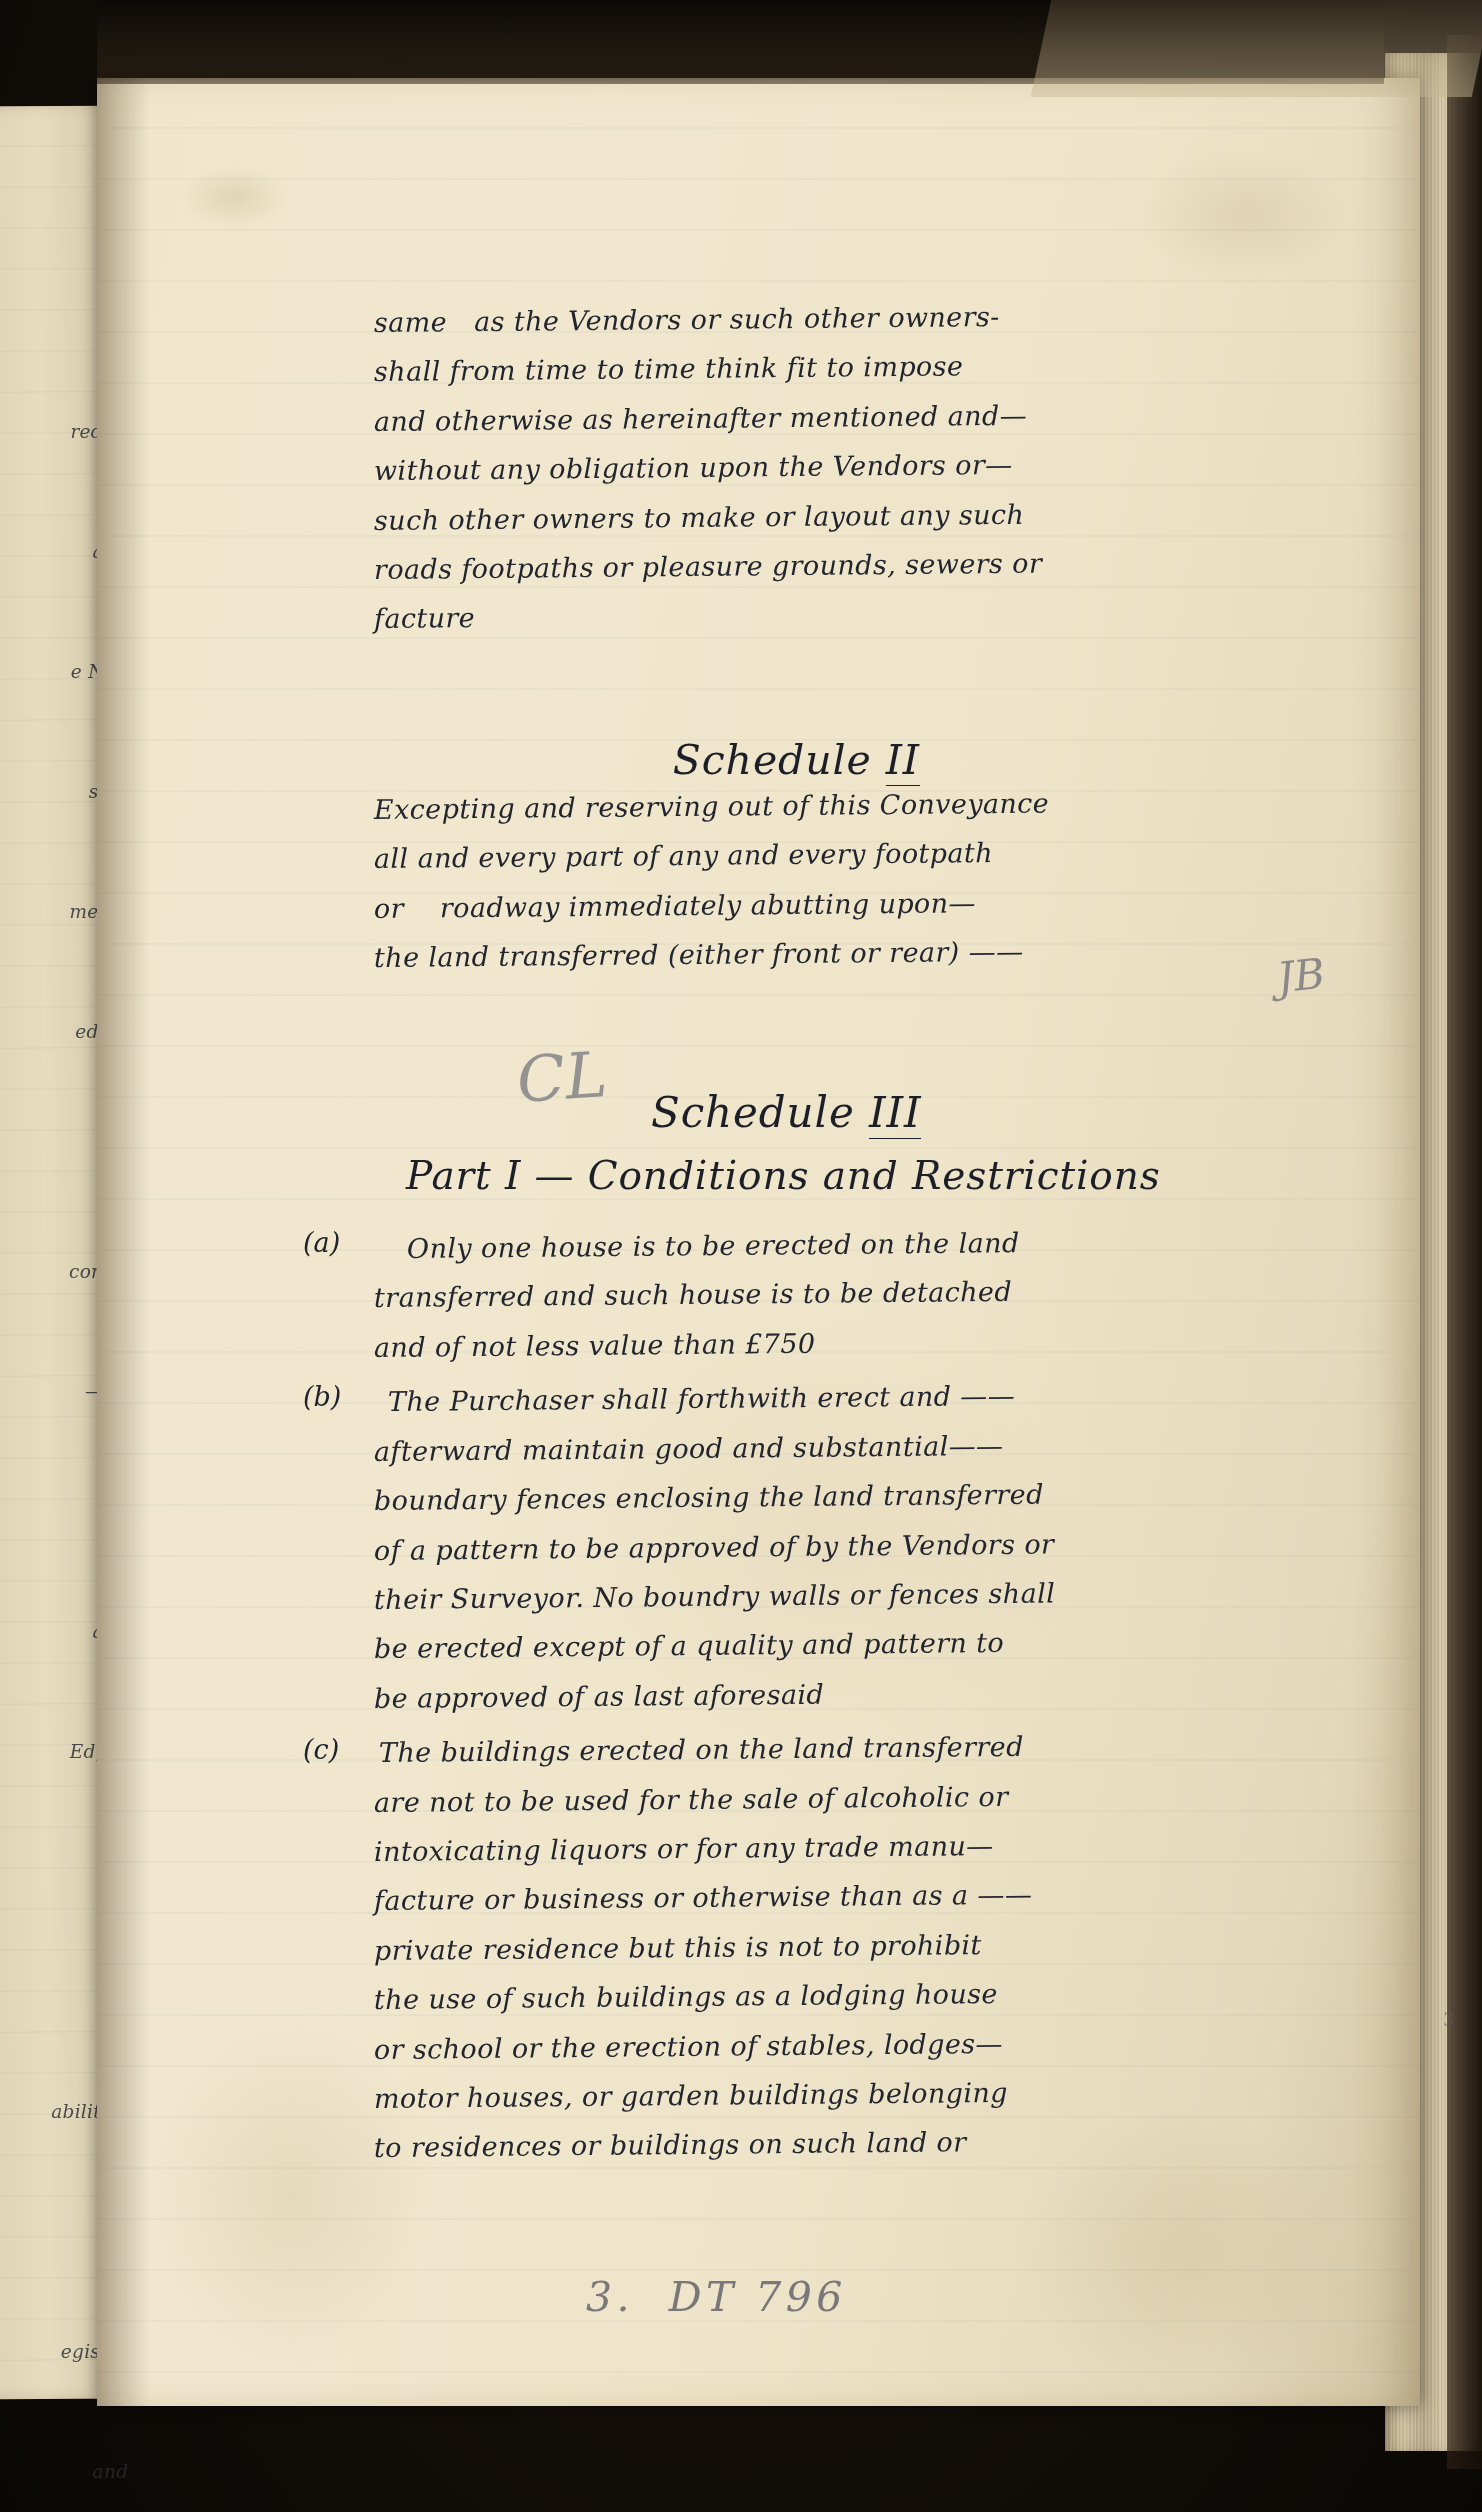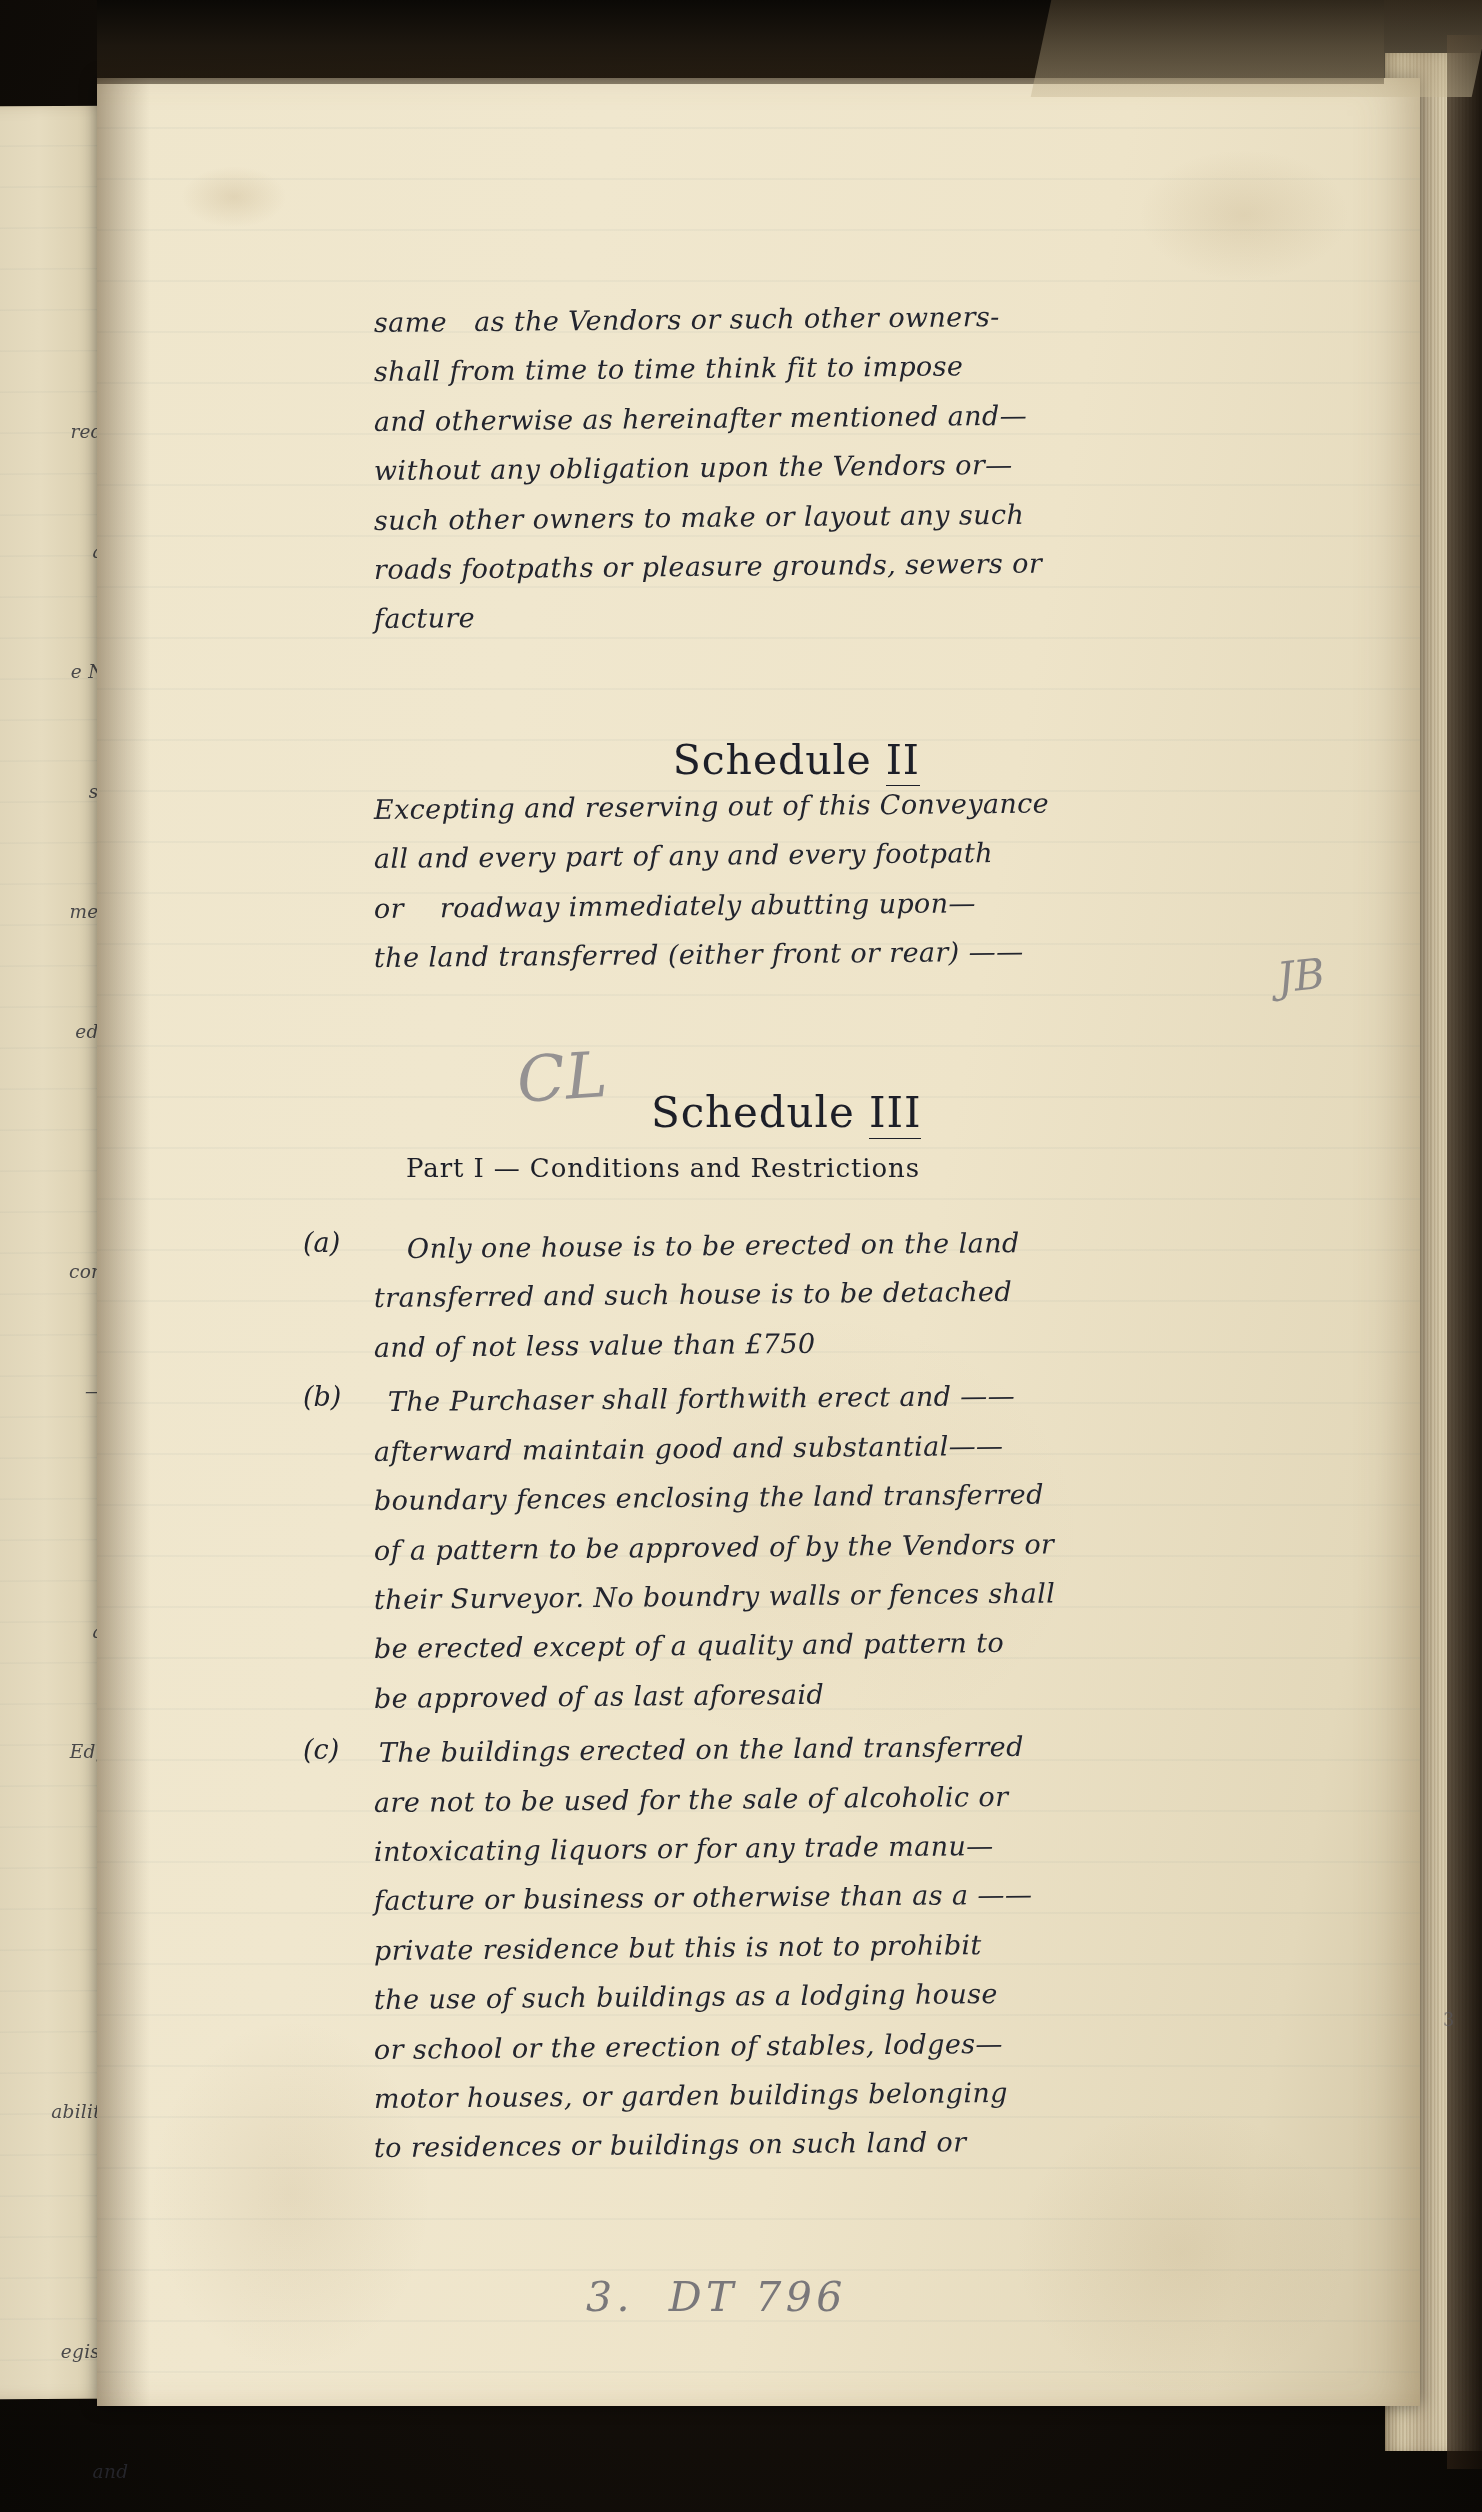--- a/index.html
+++ b/index.html
@@ -192,20 +192,21 @@
     position: absolute;
     font-family: "DejaVu Serif", serif;
     font-style: italic;
     color: #21232c;
     white-space: pre;
   }
 
   .heading {
     position: absolute;
     font-family: "DejaVu Serif", serif;
+    font-style: italic;
     color: #1d1f28;
     white-space: pre;
     letter-spacing: 0.9px;
   }
   .heading .und { border-bottom: 1.8px solid #1d1f28; padding-bottom: 0.9px; }
 
   .pencil {
     position: absolute;
     color: #6a6a74;
     font-family: "DejaVu Serif", serif;
@@ -313,21 +314,21 @@
   <div class="hand body-line" style="left:374px; top:933px;">the land transferred (either front or rear) ——</div>
 
   <div class="pencil" style="left:1277px; top:951px; font-size:42px; transform:rotate(-6deg);">JB</div>
 
   <div class="pencil" style="left:517px; top:1041px; font-size:63px; transform:rotate(-4deg); color:#73727c;">CL</div>
 
   <div class="heading" style="left:594px; top:1039px; font-size:42px;">
     <span>Schedule</span><span> </span><span class="und">III</span>
   </div>
 
-  <div class="heading" style="left:406px; top:1153px; font-size:26px;">Part I — Conditions and Restrictions</div>
+  <div class="heading" style="left:406px; top:1153px; font-size:39px;">Part I — Conditions and Restrictions</div>
 
   <div class="marker" style="left:303px; top:1227px; font-size:27px;">(a)</div>
   <div class="hand body-line" style="left:407px; top:1224px;">Only one house is to be erected on the land</div>
   <div class="hand body-line" style="left:374px; top:1273px;">transferred and such house is to be detached</div>
   <div class="hand body-line" style="left:374px; top:1323px;">and of not less value than £750</div>
 
   <div class="marker" style="left:303px; top:1381px; font-size:27px;">(b)</div>
   <div class="hand body-line" style="left:388px; top:1377px;">The Purchaser shall forthwith erect and ——</div>
   <div class="hand body-line" style="left:374px; top:1427px;">afterward maintain good and substantial——</div>
   <div class="hand body-line" style="left:374px; top:1476px;">boundary fences enclosing the land transferred</div>

